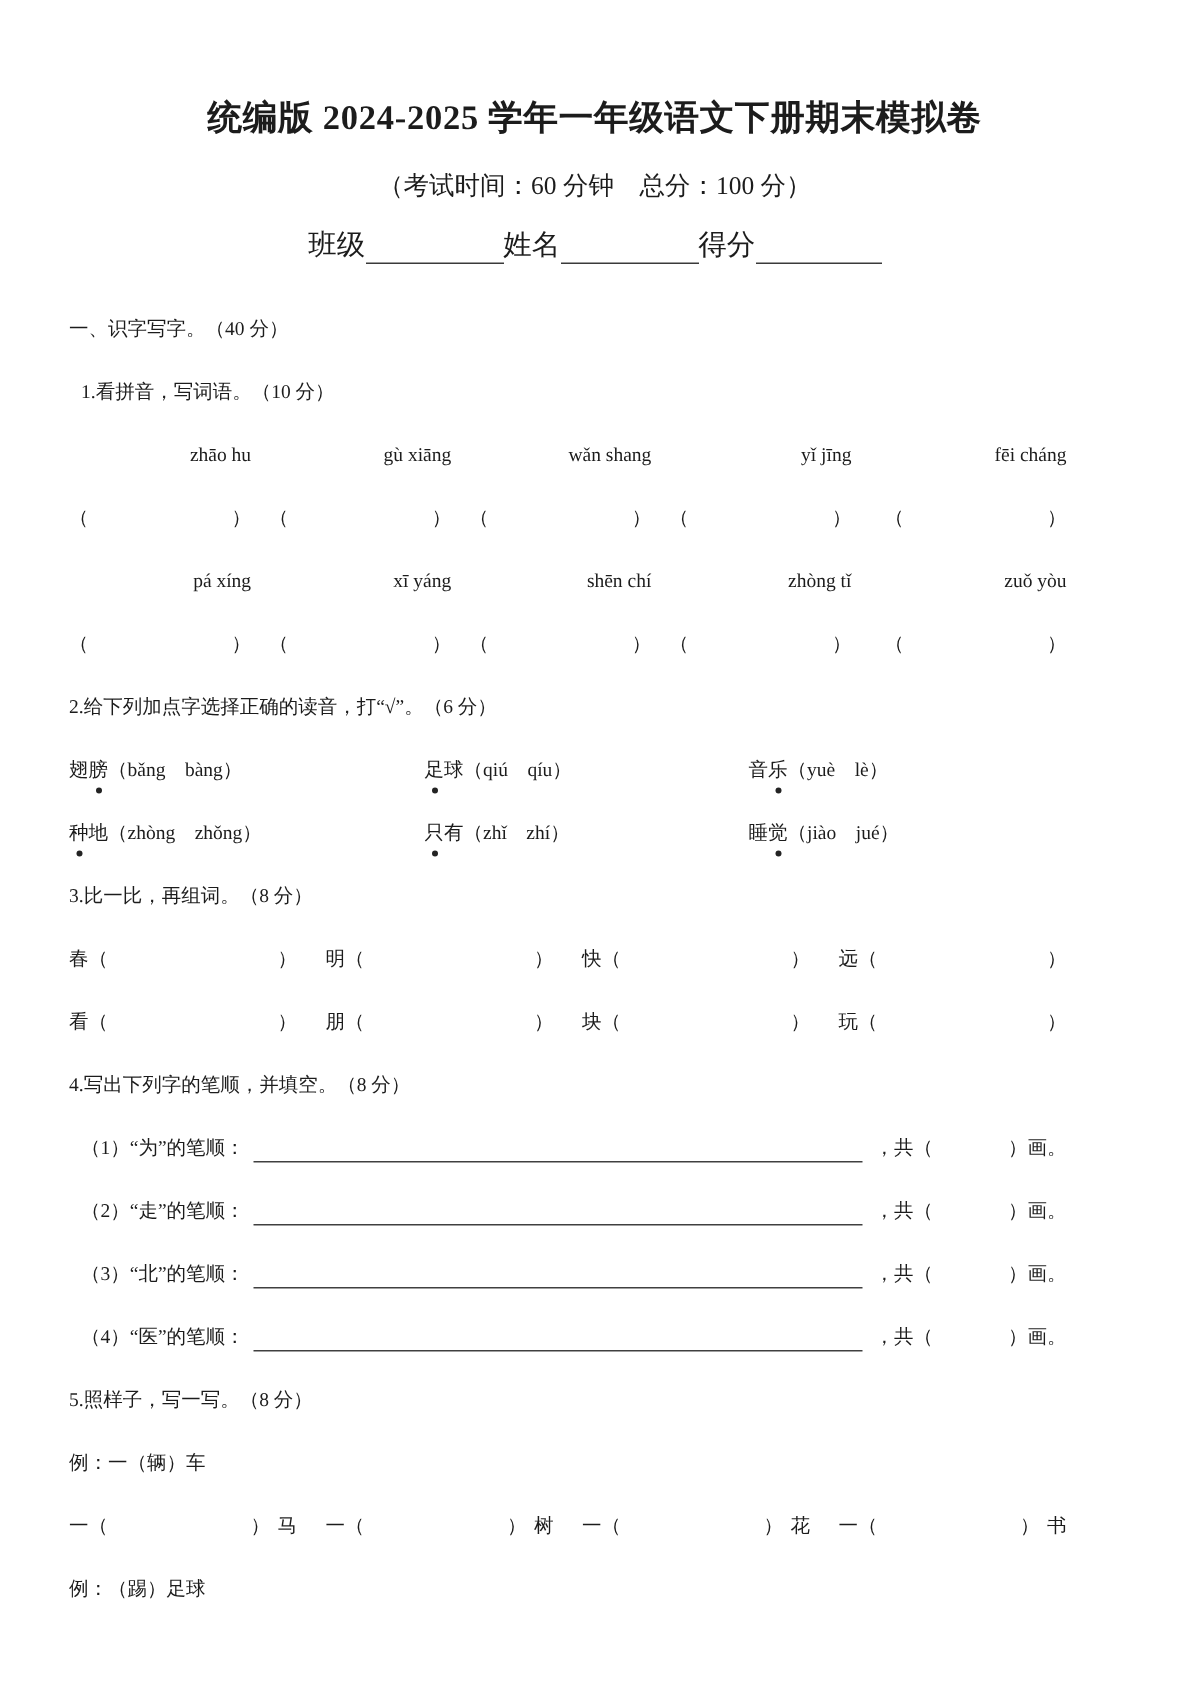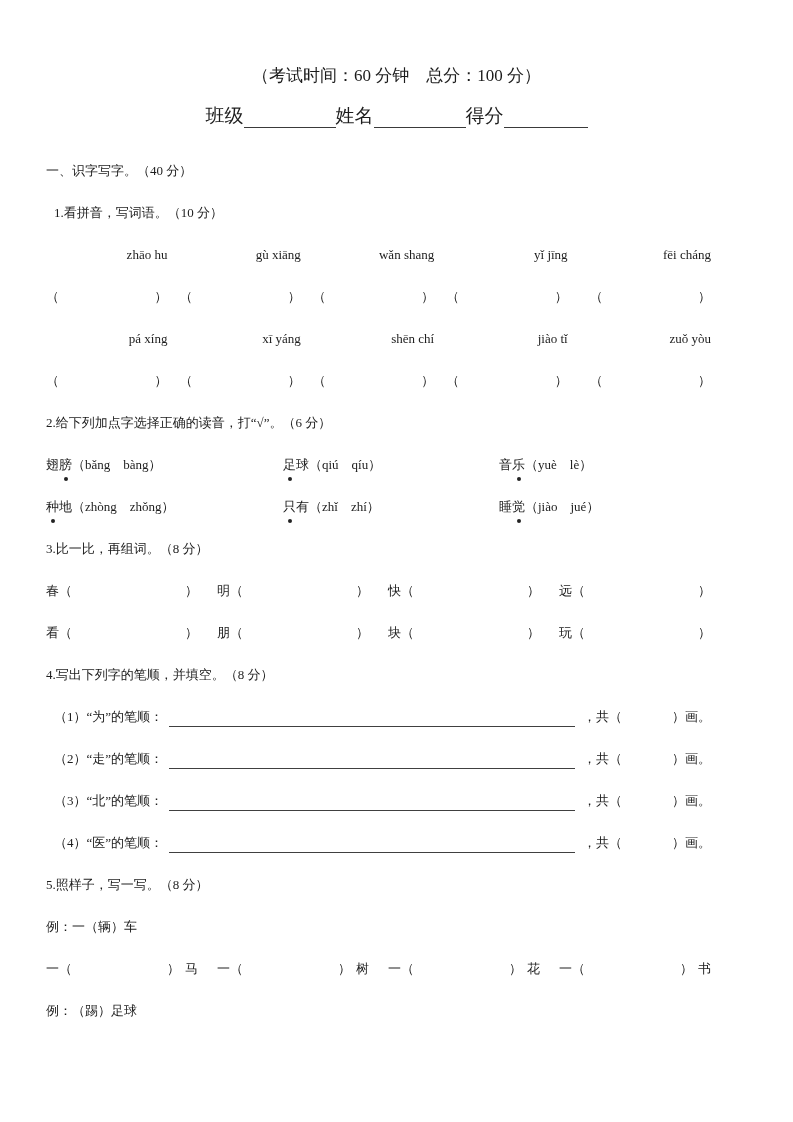--- a/index.html
+++ b/index.html
@@ -49,20 +49,21 @@
   .blank-long { flex:1; height:19px; border-bottom:1.4px solid #404040; margin:0 8px 2px 6px; }
   .tail { white-space:nowrap; }
   .paren-gap { display:inline-block; width:50px; }
 </style>
 </head>
 <body>
 
 <div class="page">
 
   <div class="header">
+    <div class="title">统编版 2024-2025 学年一年级语文下册期末模拟卷</div>
     <div class="subtitle">（考试时间：60 分钟　总分：100 分）</div>
     <div class="info-line">
       <span>班级</span>
       <span class="blank"></span>
       <span>姓名</span>
       <span class="blank"></span>
       <span>得分</span>
       <span class="blank short"></span>
     </div>
   </div>
@@ -99,21 +100,21 @@
     <span class="cell pair">
         <span>（</span>
         <span>）</span>
       </span>
   </div>
 
   <div class="line cells5">
     <span class="cell">pá xíng</span>
     <span class="cell">xī yáng</span>
     <span class="cell">shēn chí</span>
-    <span class="cell">jiào tǐ</span>
+    <span class="cell">zhòng tǐ</span>
     <span class="cell">zuǒ yòu</span>
   </div>
 
   <div class="line cells5">
     <span class="cell pair">
         <span>（</span>
         <span>）</span>
       </span>
     <span class="cell pair">
         <span>（</span>

